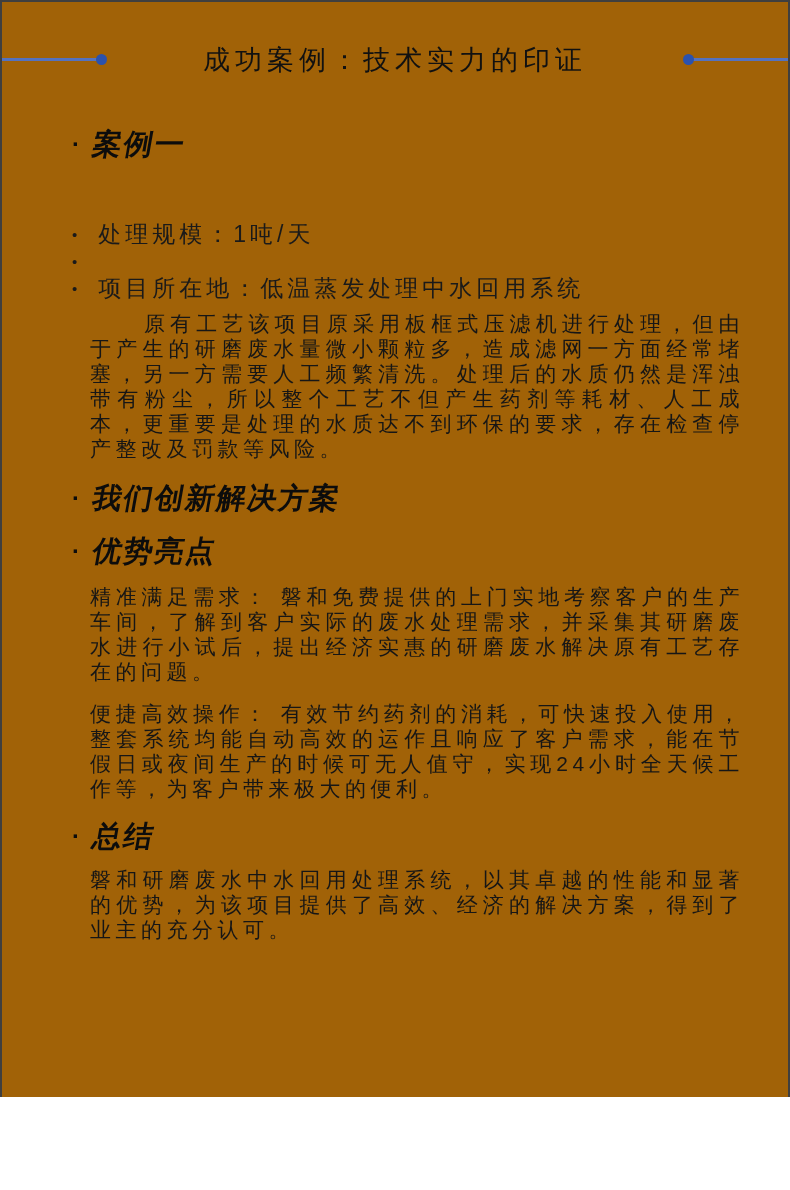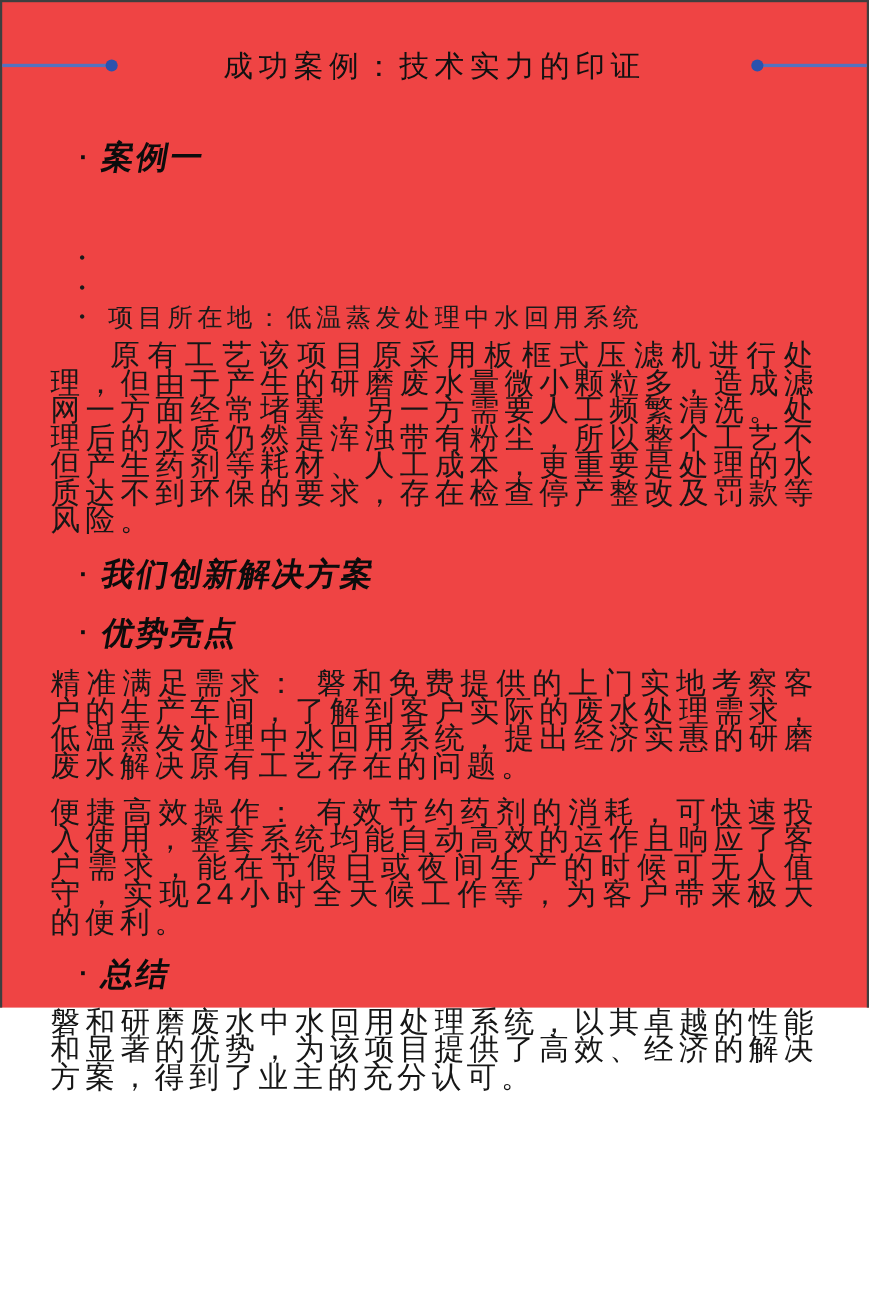--- a/index.html
+++ b/index.html
@@ -5,22 +5,22 @@
   * { margin: 0; padding: 0; box-sizing: border-box; }
   html, body { width: 790px; height: 1190px; }
   body {
     background: #ffffff;
     font-family: "Liberation Sans", "DejaVu Sans", sans-serif;
     overflow: hidden;
   }
   .page {
     position: relative;
     width: 790px;
-    height: 916px;
-    background: #ef4444;
+    height: 1097px;
+    background: #a16207;
     border-left: 2px solid #3f3f3f;
     border-right: 2px solid #3f3f3f;
     border-top: 2px solid #3f3f3f;
   }
   
   .page-header { position: relative; height: 75px; }
   .accent { position: absolute; top: 56px; height: 3px; background: #5472bf; }
   .accent.left  { left: 0;  width: 96px; }
   .accent.right { right: 0; width: 96px; }
   .accent .dot  {
@@ -50,23 +50,24 @@
     display: inline-block;
   }
   .info-list { list-style: none; margin-top: 60px; padding-left: 26px; }
   .info-list li {
     display: flex; align-items: center; gap: 17px;
     font-size: 23px; line-height: 27px;
     letter-spacing: 4px; color: #1a1a1a;
   }
   .li-bullet { font-size: 15px; color: #1a1a1a; }
   .para {
-    font-size: 27px; line-height: 25px;
+    font-size: 21px; line-height: 25px;
     letter-spacing: 4.5px; text-align: justify;
     color: #161616;
+    margin-left: 44px;
   }
   .para.indent { text-indent: 54px; }
   
   #heading-case1      { margin-top: 50px; }
   #para-case1         { margin-top: 9px;  }
   #heading-solution   { margin-top: 20px; }
   #para-solution      { margin-top: 16px; }
   #heading-advantages { margin-top: 19px; }
   #para-adv-0         { margin-top: 16px; }
   #para-adv-1         { margin-top: 20px; }
@@ -92,20 +93,21 @@
   <div class="content">
 
     <h2 class="section-heading" id="heading-case1">
       <span class="h-bullet">·</span>
       <span class="h-text">案例一</span>
     </h2>
 
     <ul class="info-list">
       <li>
         <span class="li-bullet">•</span>
+        <span>处理规模：1吨/天</span>
       </li>
       <li>
         <span class="li-bullet">•</span>
       </li>
       <li>
         <span class="li-bullet">•</span>
         <span>项目所在地：低温蒸发处理中水回用系统</span>
       </li>
     </ul>
 
@@ -115,21 +117,21 @@
       <span class="h-bullet">·</span>
       <span class="h-text">我们创新解决方案</span>
     </h2>
 
 
     <h2 class="section-heading" id="heading-advantages">
       <span class="h-bullet">·</span>
       <span class="h-text">优势亮点</span>
     </h2>
 
-    <p class="para" id="para-adv-0">精准满足需求： 磐和免费提供的上门实地考察客户的生产车间，了解到客户实际的废水处理需求，低温蒸发处理中水回用系统，提出经济实惠的研磨废水解决原有工艺存在的问题。</p>
+    <p class="para" id="para-adv-0">精准满足需求： 磐和免费提供的上门实地考察客户的生产车间，了解到客户实际的废水处理需求，并采集其研磨废水进行小试后，提出经济实惠的研磨废水解决原有工艺存在的问题。</p>
     <p class="para" id="para-adv-2">便捷高效操作： 有效节约药剂的消耗，可快速投入使用，整套系统均能自动高效的运作且响应了客户需求，能在节假日或夜间生产的时候可无人值守，实现24小时全天候工作等，为客户带来极大的便利。</p>
 
     <h2 class="section-heading" id="heading-summary">
       <span class="h-bullet">·</span>
       <span class="h-text">总结</span>
     </h2>
 
     <p class="para" id="para-summary">磐和研磨废水中水回用处理系统，以其卓越的性能和显著的优势，为该项目提供了高效、经济的解决方案，得到了业主的充分认可。</p>
 
   </div>

